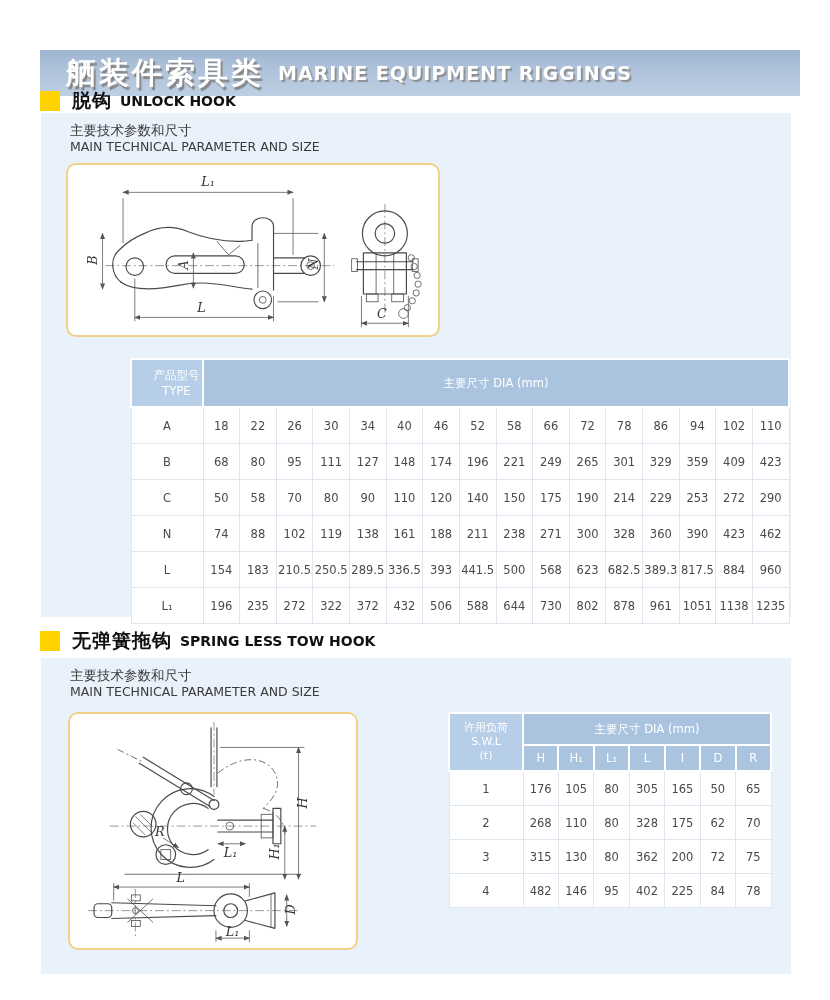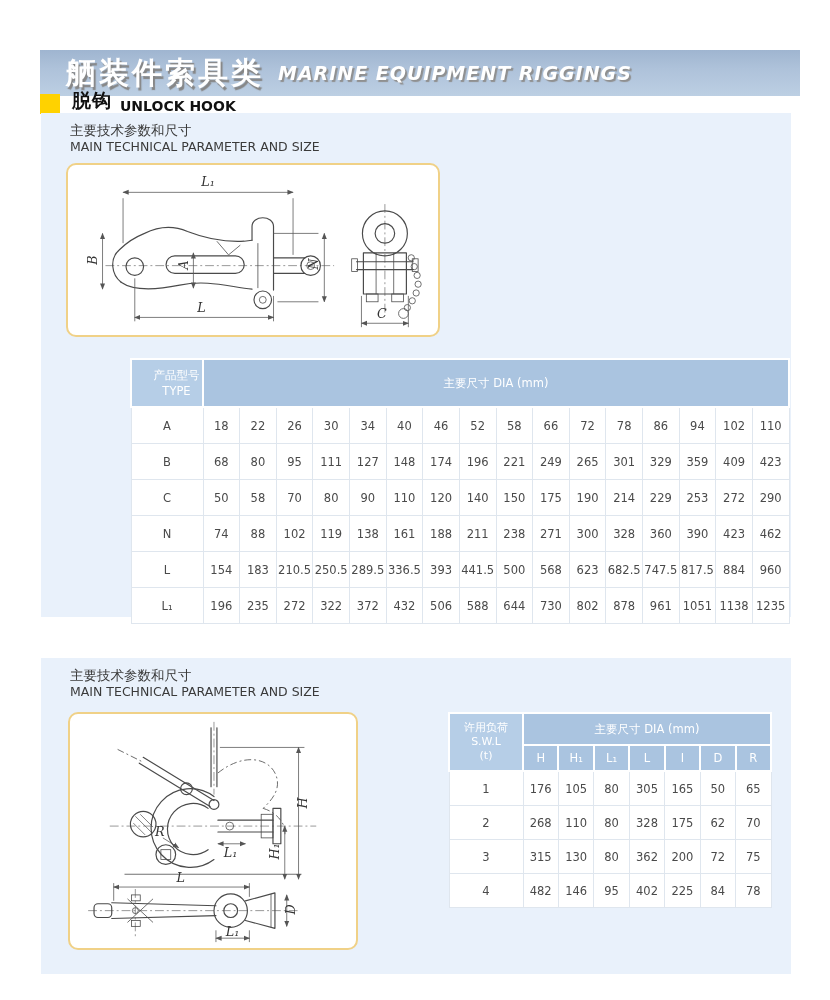--- a/index.html
+++ b/index.html
@@ -6,24 +6,24 @@
   .page{position:relative;width:830px;height:1000px;background:#ffffff;overflow:hidden;
         font-family:"DejaVu Sans","Liberation Sans",sans-serif;}
 
   
   .banner{position:absolute;left:40px;top:26px;width:760px;height:46px;
           background:linear-gradient(180deg,#9fb5d0 0%,#aec2da 40%,#bccfe3 100%);
           display:flex;align-items:center;box-sizing:border-box;padding-left:26px;margin-top:24px;}
   .banner-zh{font-size:30px;font-weight:bold;color:#fff;letter-spacing:3px;
              text-shadow:2px 3px 1px #868686;}
   .banner-en{font-size:19px;font-weight:bold;color:#fff;letter-spacing:1px;margin-left:14px;
-             text-shadow:2px 2px 1px #8f8f8f;font-style:italic;}
+             text-shadow:2px 2px 1px #8f8f8f;}
 
   
-  .sec-head{position:absolute;left:40px;display:flex;align-items:flex-end;}
+  .sec-head{position:absolute;left:40px;display:flex;align-items:center;}
   .bullet{width:20px;height:20px;background:#ffd200;display:inline-block;}
   .sec-zh{font-size:19px;font-weight:bold;color:#111;margin-left:12px;letter-spacing:1px;}
   .sec-en{font-size:14px;font-weight:bold;color:#111;margin-left:8px;}
 
   
   .panel{position:absolute;left:41px;width:750px;background:#e9f1fb;}
   .param{position:absolute;left:29px;top:9px;color:#3a3a3a;}
   .param-zh{font-size:13.5px;line-height:17px;}
   .param-en{font-size:12.5px;line-height:16px;}
 
@@ -249,21 +249,21 @@
               <td>210.5</td>
               <td>250.5</td>
               <td>289.5</td>
               <td>336.5</td>
               <td>393</td>
               <td>441.5</td>
               <td>500</td>
               <td>568</td>
               <td>623</td>
               <td>682.5</td>
-              <td>747.5</td>
+              <td>389.3</td>
               <td>817.5</td>
               <td>884</td>
               <td>960</td>
             </tr>
             <tr>
               <td>L₁</td>
               <td>196</td>
               <td>235</td>
               <td>272</td>
               <td>322</td>
@@ -278,20 +278,25 @@
               <td>961</td>
               <td>1051</td>
               <td>1138</td>
               <td>1235</td>
             </tr>
           </tbody>
       </table>
     </div>
   </div>
 
+  <div class="sec-head" style="top:628px;">
+    <span class="bullet"></span>
+    <span class="sec-zh">无弹簧拖钩</span>
+    <span class="sec-en">SPRING LESS TOW HOOK</span>
+  </div>
 
   <div class="panel" style="top:658px;height:316px;">
     <div class="param">
       <div class="param-zh">主要技术参数和尺寸</div>
       <div class="param-en">MAIN TECHNICAL PARAMETER AND SIZE</div>
     </div>
 
     <div class="draw-box" style="left:27px;top:54px;width:290px;height:238px;">
       <svg width="286" height="234" viewBox="0 0 290 238">
         <defs>

